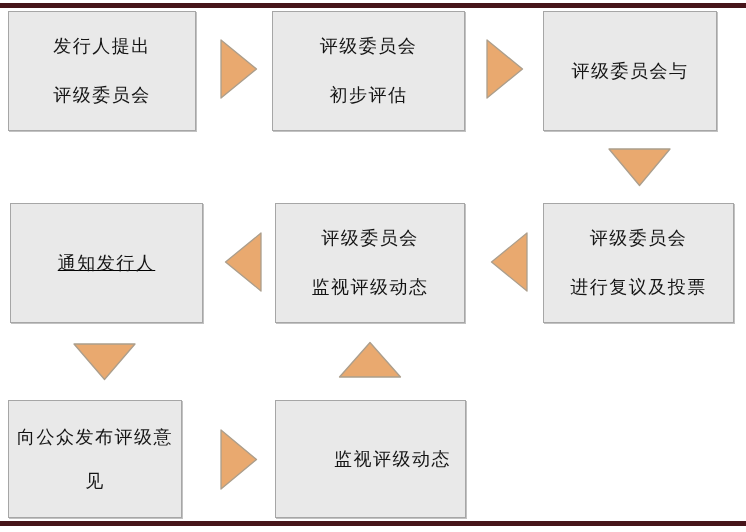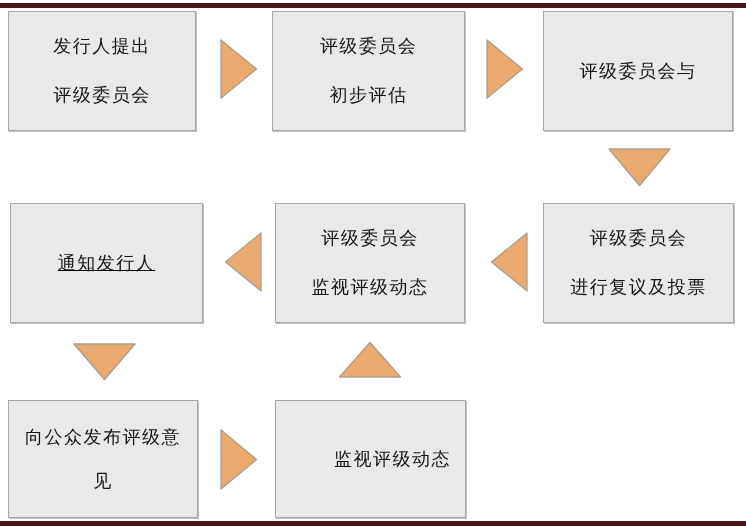--- a/index.html
+++ b/index.html
@@ -75,21 +75,21 @@
 
   <div class="box" style="left:272px; top:11px; width:193px; height:120px;">
     <div class="line">评级委员会</div>
     <div class="line">初步评估</div>
   </div>
 
   <svg class="arrow" style="left:486px; top:38px;" width="38" height="62" viewBox="0 0 38 62">
     <polygon points="1,2 36.5,31 1,60"></polygon>
   </svg>
 
-  <div class="box" style="left:543px; top:11px; width:190px; height:120px;">
+  <div class="box" style="left:543px; top:11px; width:174px; height:120px;">
     <div class="line">评级委员会与</div>
   </div>
 
   <svg class="arrow" style="left:607px; top:148px;" width="65" height="39" viewBox="0 0 65 39">
     <polygon points="2,1 63,1 32.5,37.5"></polygon>
   </svg>
 
   <div class="box" style="left:10px; top:203px; width:193px; height:120px;text-decoration:underline;">
     <div class="line">通知发行人</div>
   </div>
@@ -113,21 +113,21 @@
   </div>
 
   <svg class="arrow" style="left:72px; top:343px;" width="65" height="38" viewBox="0 0 65 38">
     <polygon points="2,1 63,1 32.5,36.5"></polygon>
   </svg>
 
   <svg class="arrow" style="left:338px; top:341px;" width="64" height="37" viewBox="0 0 64 37">
     <polygon points="32,1.5 62.5,36 1.5,36"></polygon>
   </svg>
 
-  <div class="box" style="left:8px; top:400px; width:190px; height:118px;">
+  <div class="box" style="left:8px; top:400px; width:174px; height:118px;">
     <div class="line" style="line-height:1.45;">向公众发布评级意</div>
     <div class="line" style="line-height:1.45;">见</div>
   </div>
 
   <svg class="arrow" style="left:220px; top:428px;" width="38" height="63" viewBox="0 0 38 63">
     <polygon points="1,2 36.5,31.5 1,61"></polygon>
   </svg>
 
   <div class="box" style="left:275px; top:400px; width:191px; height:118px;padding-left:44px;">
     <div class="line">监视评级动态</div>

